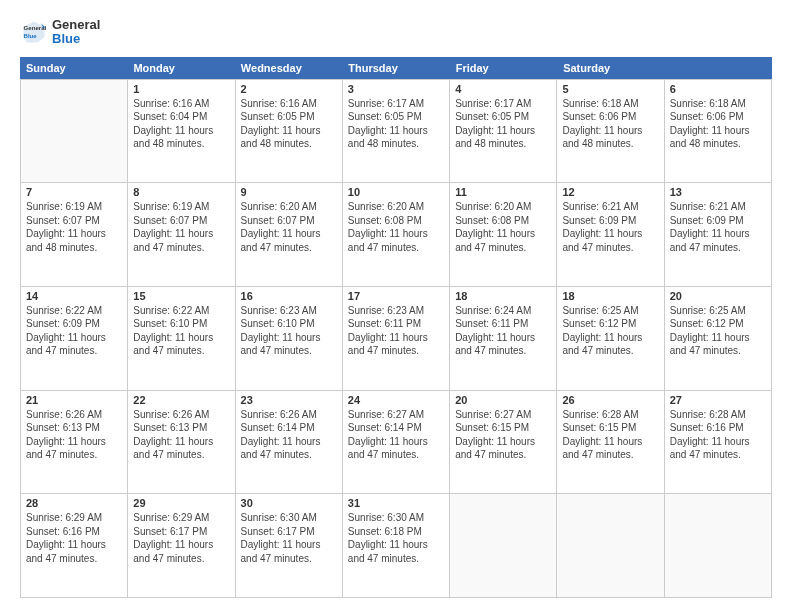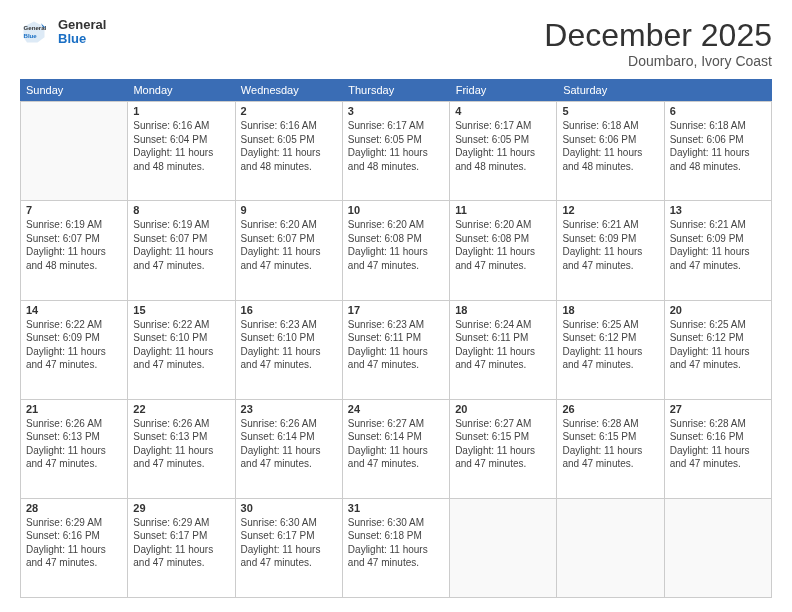--- a/index.html
+++ b/index.html
@@ -19,21 +19,21 @@
     }
     .header {
       display: flex;
       justify-content: space-between;
       align-items: flex-start;
       margin-bottom: 10px;
     }
     .logo {
       display: flex;
       align-items: center;
-      gap: 10px;
+      gap: 4px;
     }
     .logo-text {
       display: flex;
       flex-direction: column;
       font-size: 13px;
       font-weight: bold;
       line-height: 1.1;
     }
     .logo-general { color: #333; }
     .logo-blue { color: #1a6fc4; }
@@ -60,21 +60,21 @@
       flex-direction: column;
     }
     .cal-header {
       display: grid;
       grid-template-columns: repeat(7, 1fr);
       background: #3a6db5;
     }
     .cal-header-cell {
       color: #fff;
       font-size: 11px;
-      font-weight: normal;
+      font-weight: bold;
       padding: 5px 6px;
       text-align: left;
     }
     .cal-body {
       flex: 1;
       display: flex;
       flex-direction: column;
     }
     .cal-row {
       display: grid;
@@ -119,24 +119,20 @@
         <polygon points="16,4 28,10 28,22 20,28 8,28 4,22 4,10" fill="#1a6fc4" opacity="0.15"></polygon>
         <text x="4" y="14" font-size="7" font-weight="bold" fill="#333" font-family="Arial">General</text>
         <text x="4" y="23" font-size="7" font-weight="bold" fill="#1a6fc4" font-family="Arial">Blue</text>
         <polygon points="24,6 30,12 26,10" fill="#1a6fc4"></polygon>
       </svg>
       <div class="logo-text">
         <span class="logo-general">General</span>
         <span class="logo-blue">Blue</span>
       </div>
     </div>
-    <div class="title-block">
-      <div class="month-title">December 2025</div>
-      <div class="subtitle">Doumbaro, Ivory Coast</div>
-    </div>
   </div>
 
   <div class="calendar">
     <div class="cal-header">
     <div class="cal-header-cell">Sunday</div>
         <div class="cal-header-cell">Monday</div>
         <div class="cal-header-cell">Wednesday</div>
         <div class="cal-header-cell">Thursday</div>
         <div class="cal-header-cell">Friday</div>
         <div class="cal-header-cell">Saturday</div>

